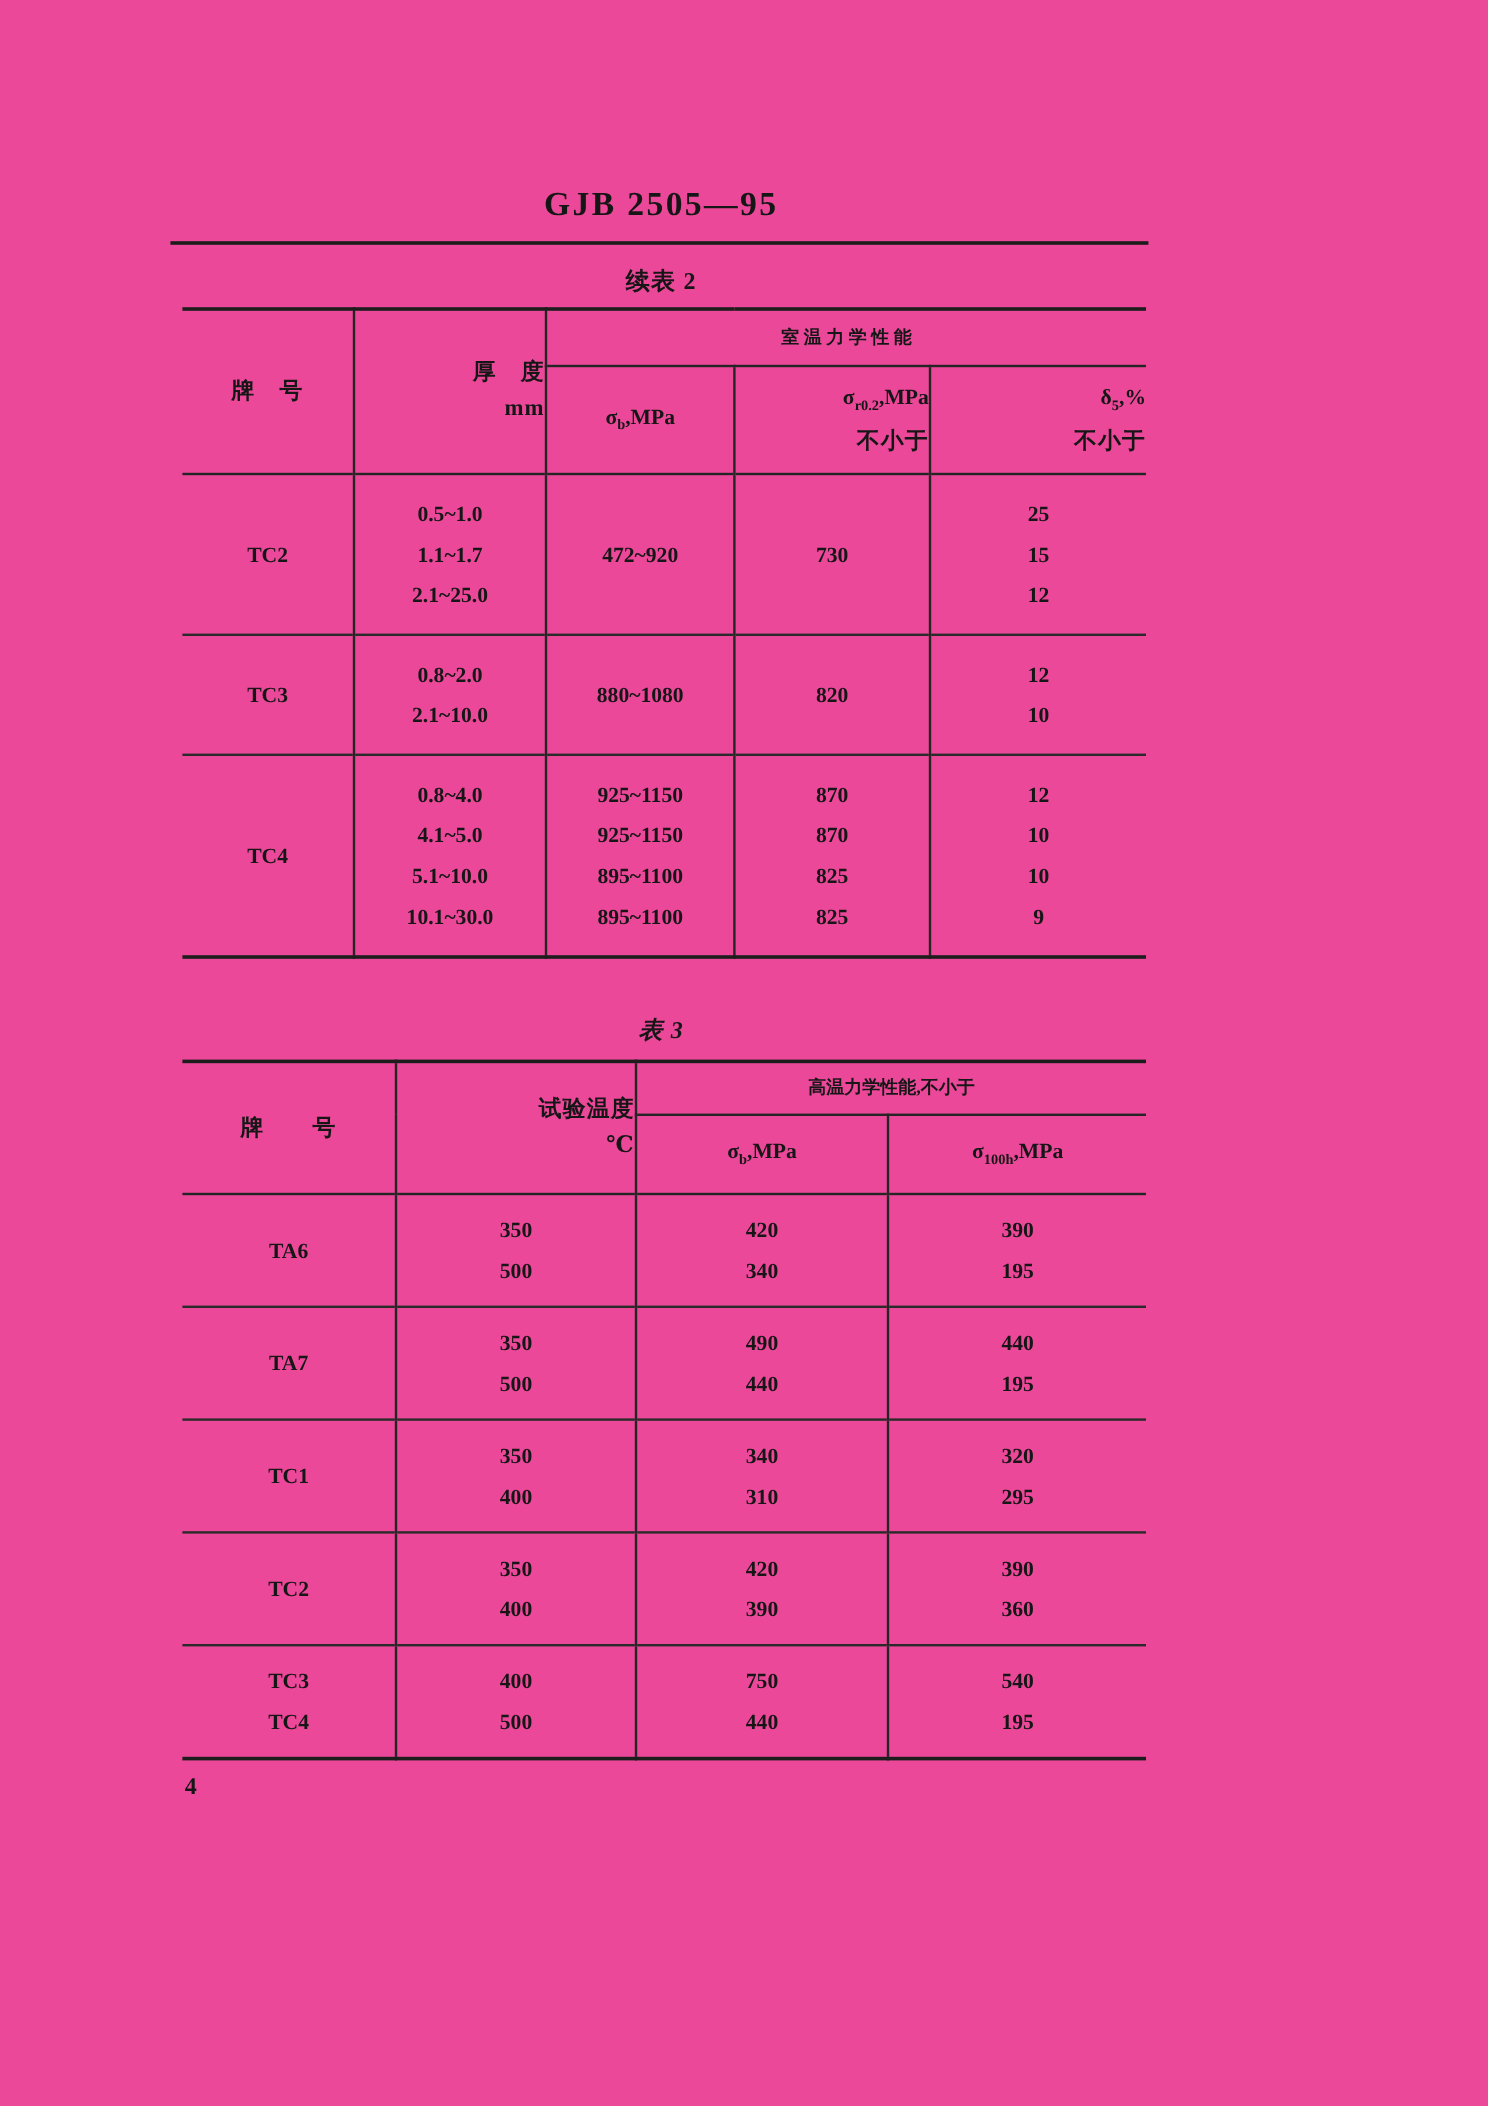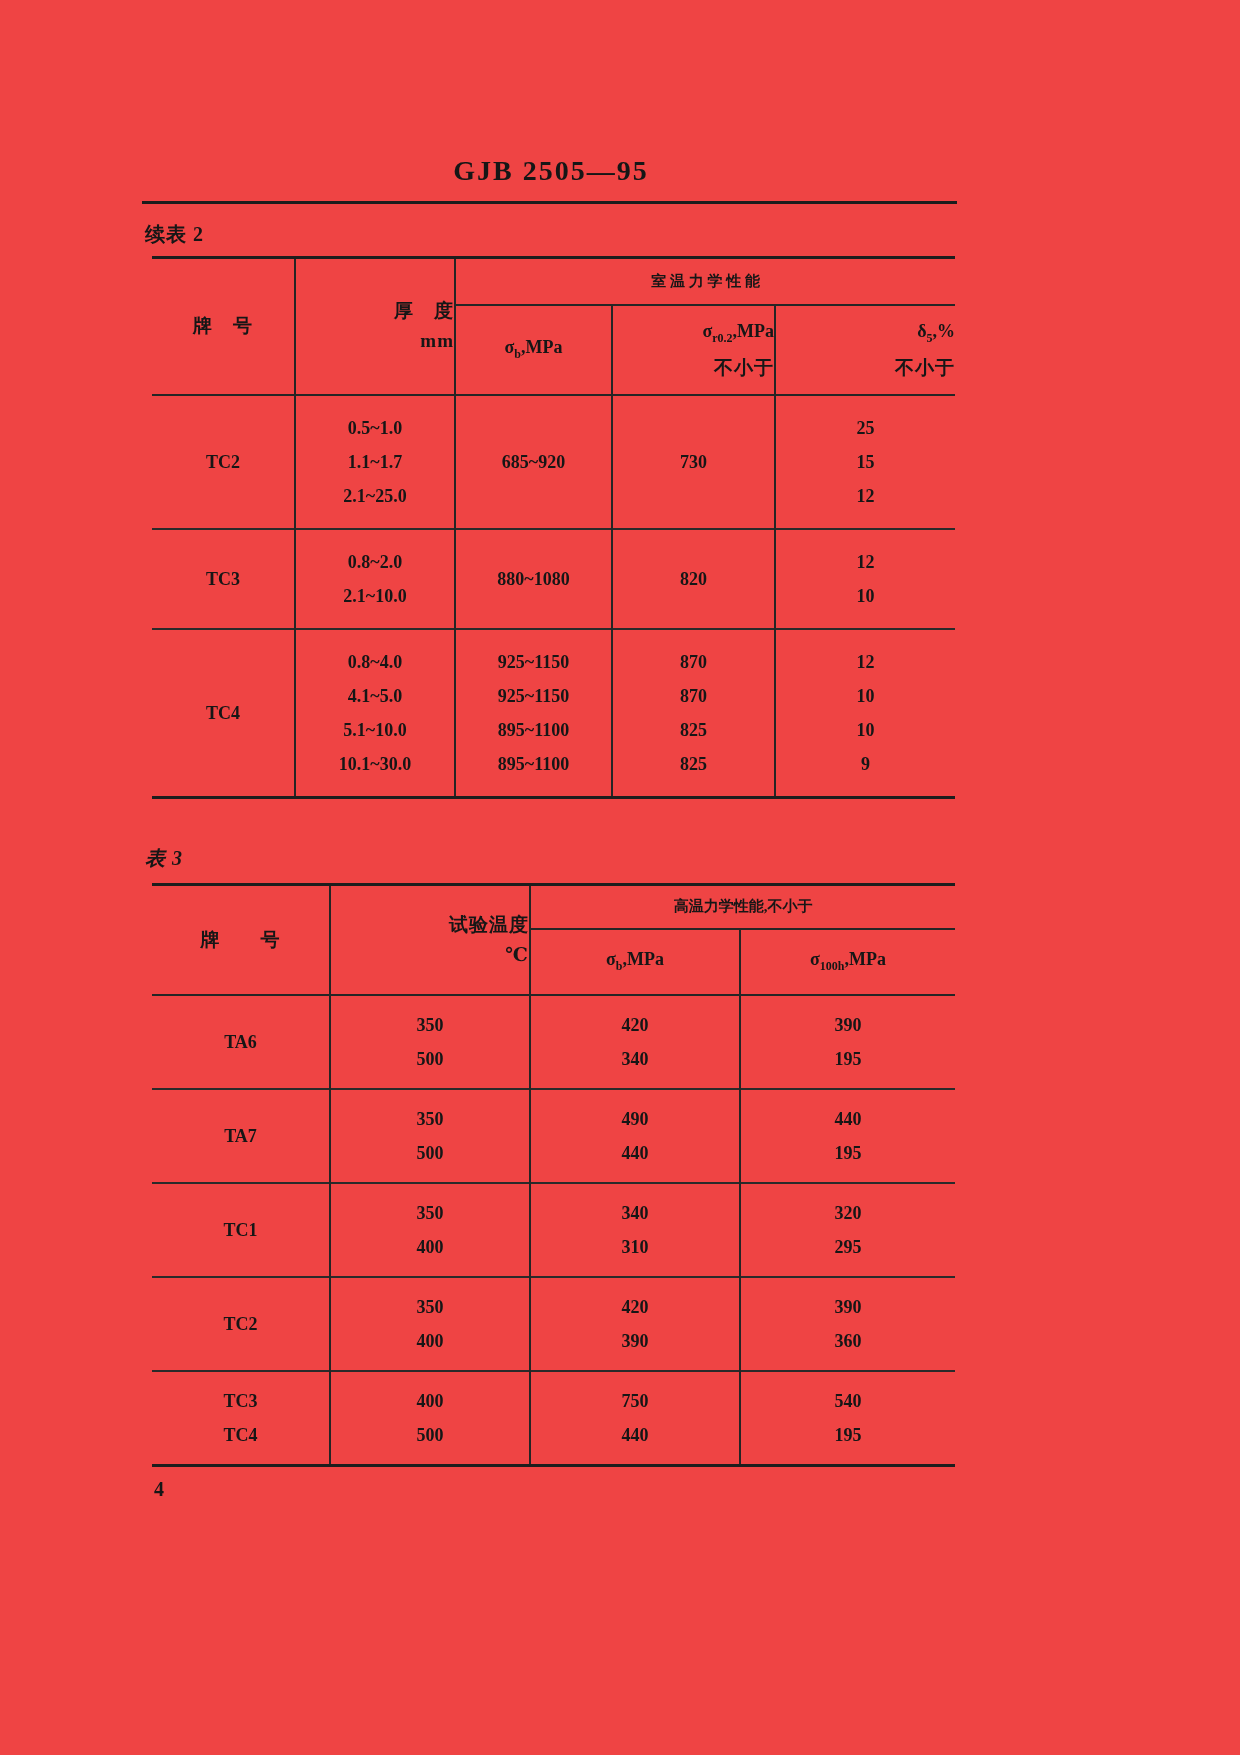--- a/index.html
+++ b/index.html
@@ -1,32 +1,32 @@
 <!DOCTYPE html>
 <html><head>
 <meta charset="utf-8">
 <style>
   * { margin:0; padding:0; box-sizing:border-box; }
   html,body { background:#e9e9e7; }
   .page {
     position:relative; width:1240px; height:1755px;
-    background:#ef4444;
+    background:#ec4899;
     font-family:"Liberation Serif","DejaVu Serif",serif;
     color:#161616; margin:0 auto; overflow:hidden;
   }
   .doc-code {
     position:absolute; top:155px; left:145px; width:812px;
     text-align:center; font-size:28px; font-weight:bold; letter-spacing:2px;
   }
   .head-rule {
     position:absolute; top:201px; left:142px; width:815px; height:3px;
     background:#1c1c1c;
   }
   .caption {
-    position:absolute; left:145px; width:812px; text-align:left;
+    position:absolute; left:145px; width:812px; text-align:center;
     font-size:20px; font-weight:bold; letter-spacing:1px;
   }
   .cap-t2 { top:221px; }
   .cap-t3 { top:845px;font-style:italic; }
 
   table {
     position:absolute; left:152px; width:803px;
     border-collapse:collapse; table-layout:fixed;
     border-top:3px solid #1d1d1d; border-bottom:3px solid #1d1d1d;
   }
@@ -109,21 +109,21 @@
         <tr>
           <td class="br">
             <div class="ln">TC2</div>
           </td>
           <td class="br">
             <div class="ln">0.5~1.0</div>
             <div class="ln">1.1~1.7</div>
             <div class="ln">2.1~25.0</div>
           </td>
           <td class="br">
-            <div class="ln">685~920</div>
+            <div class="ln">472~920</div>
           </td>
           <td class="br">
             <div class="ln">730</div>
           </td>
           <td>
             <div class="ln">25</div>
             <div class="ln">15</div>
             <div class="ln">12</div>
           </td>
         </tr>

